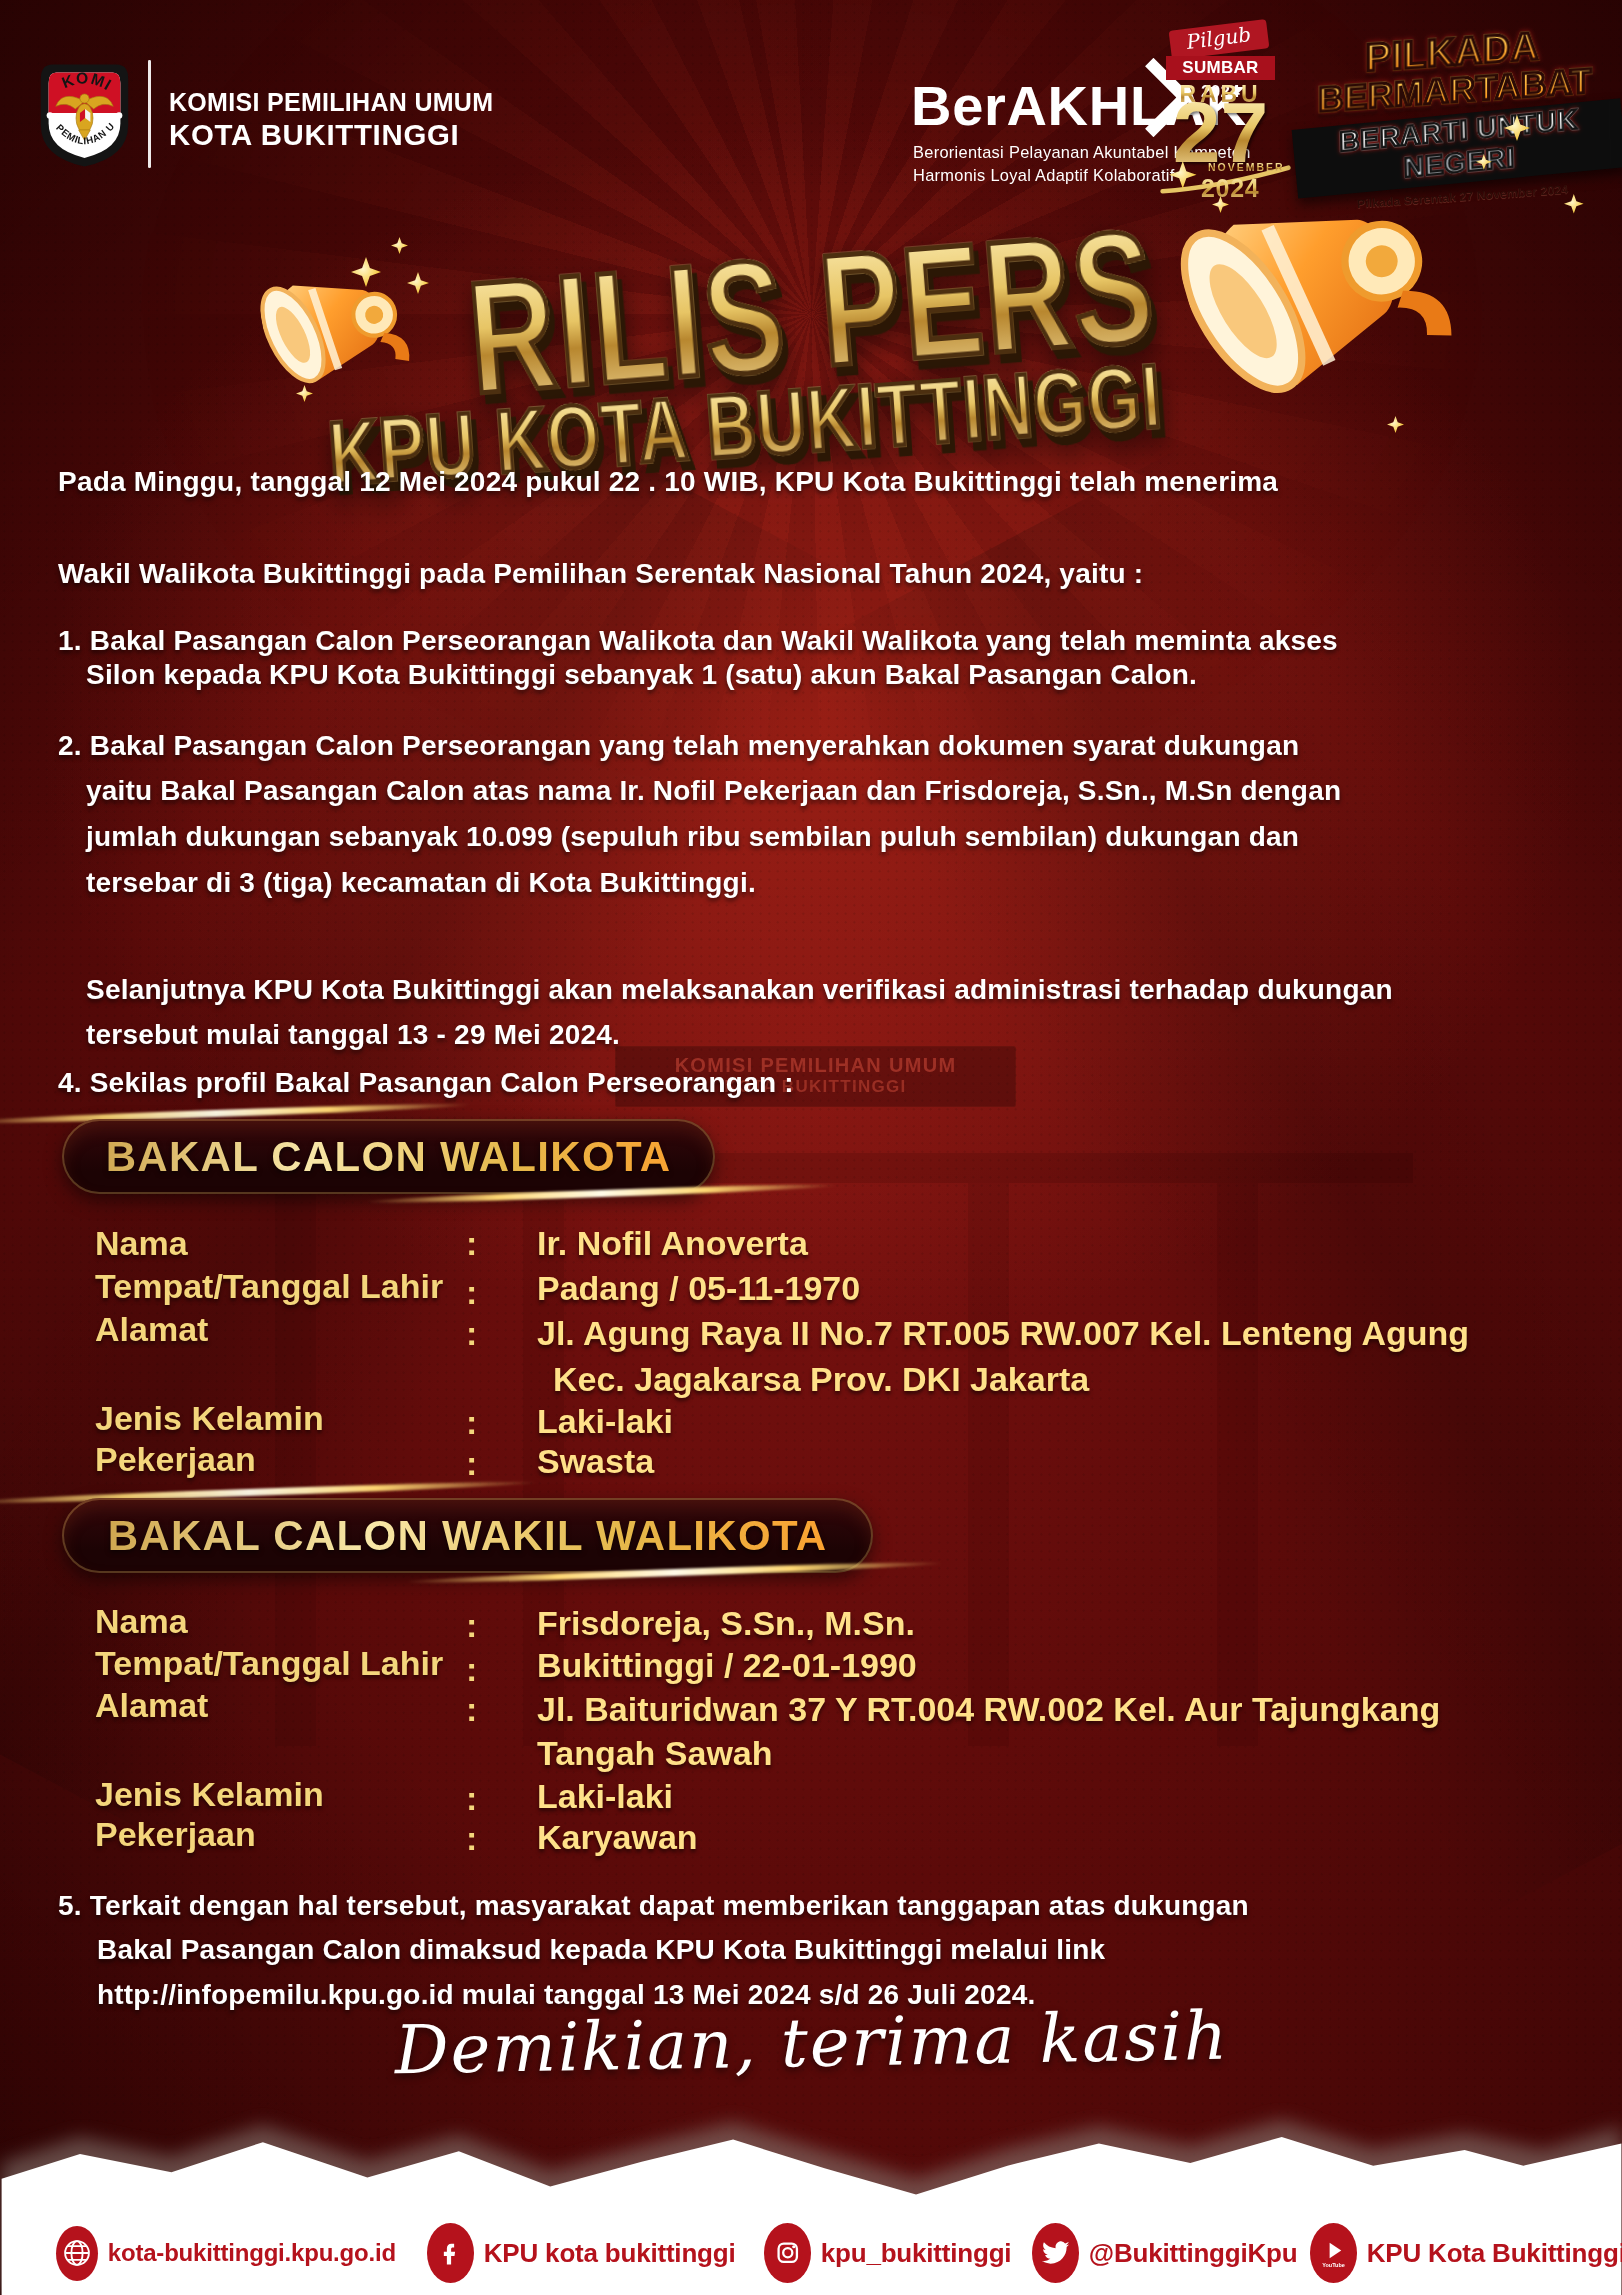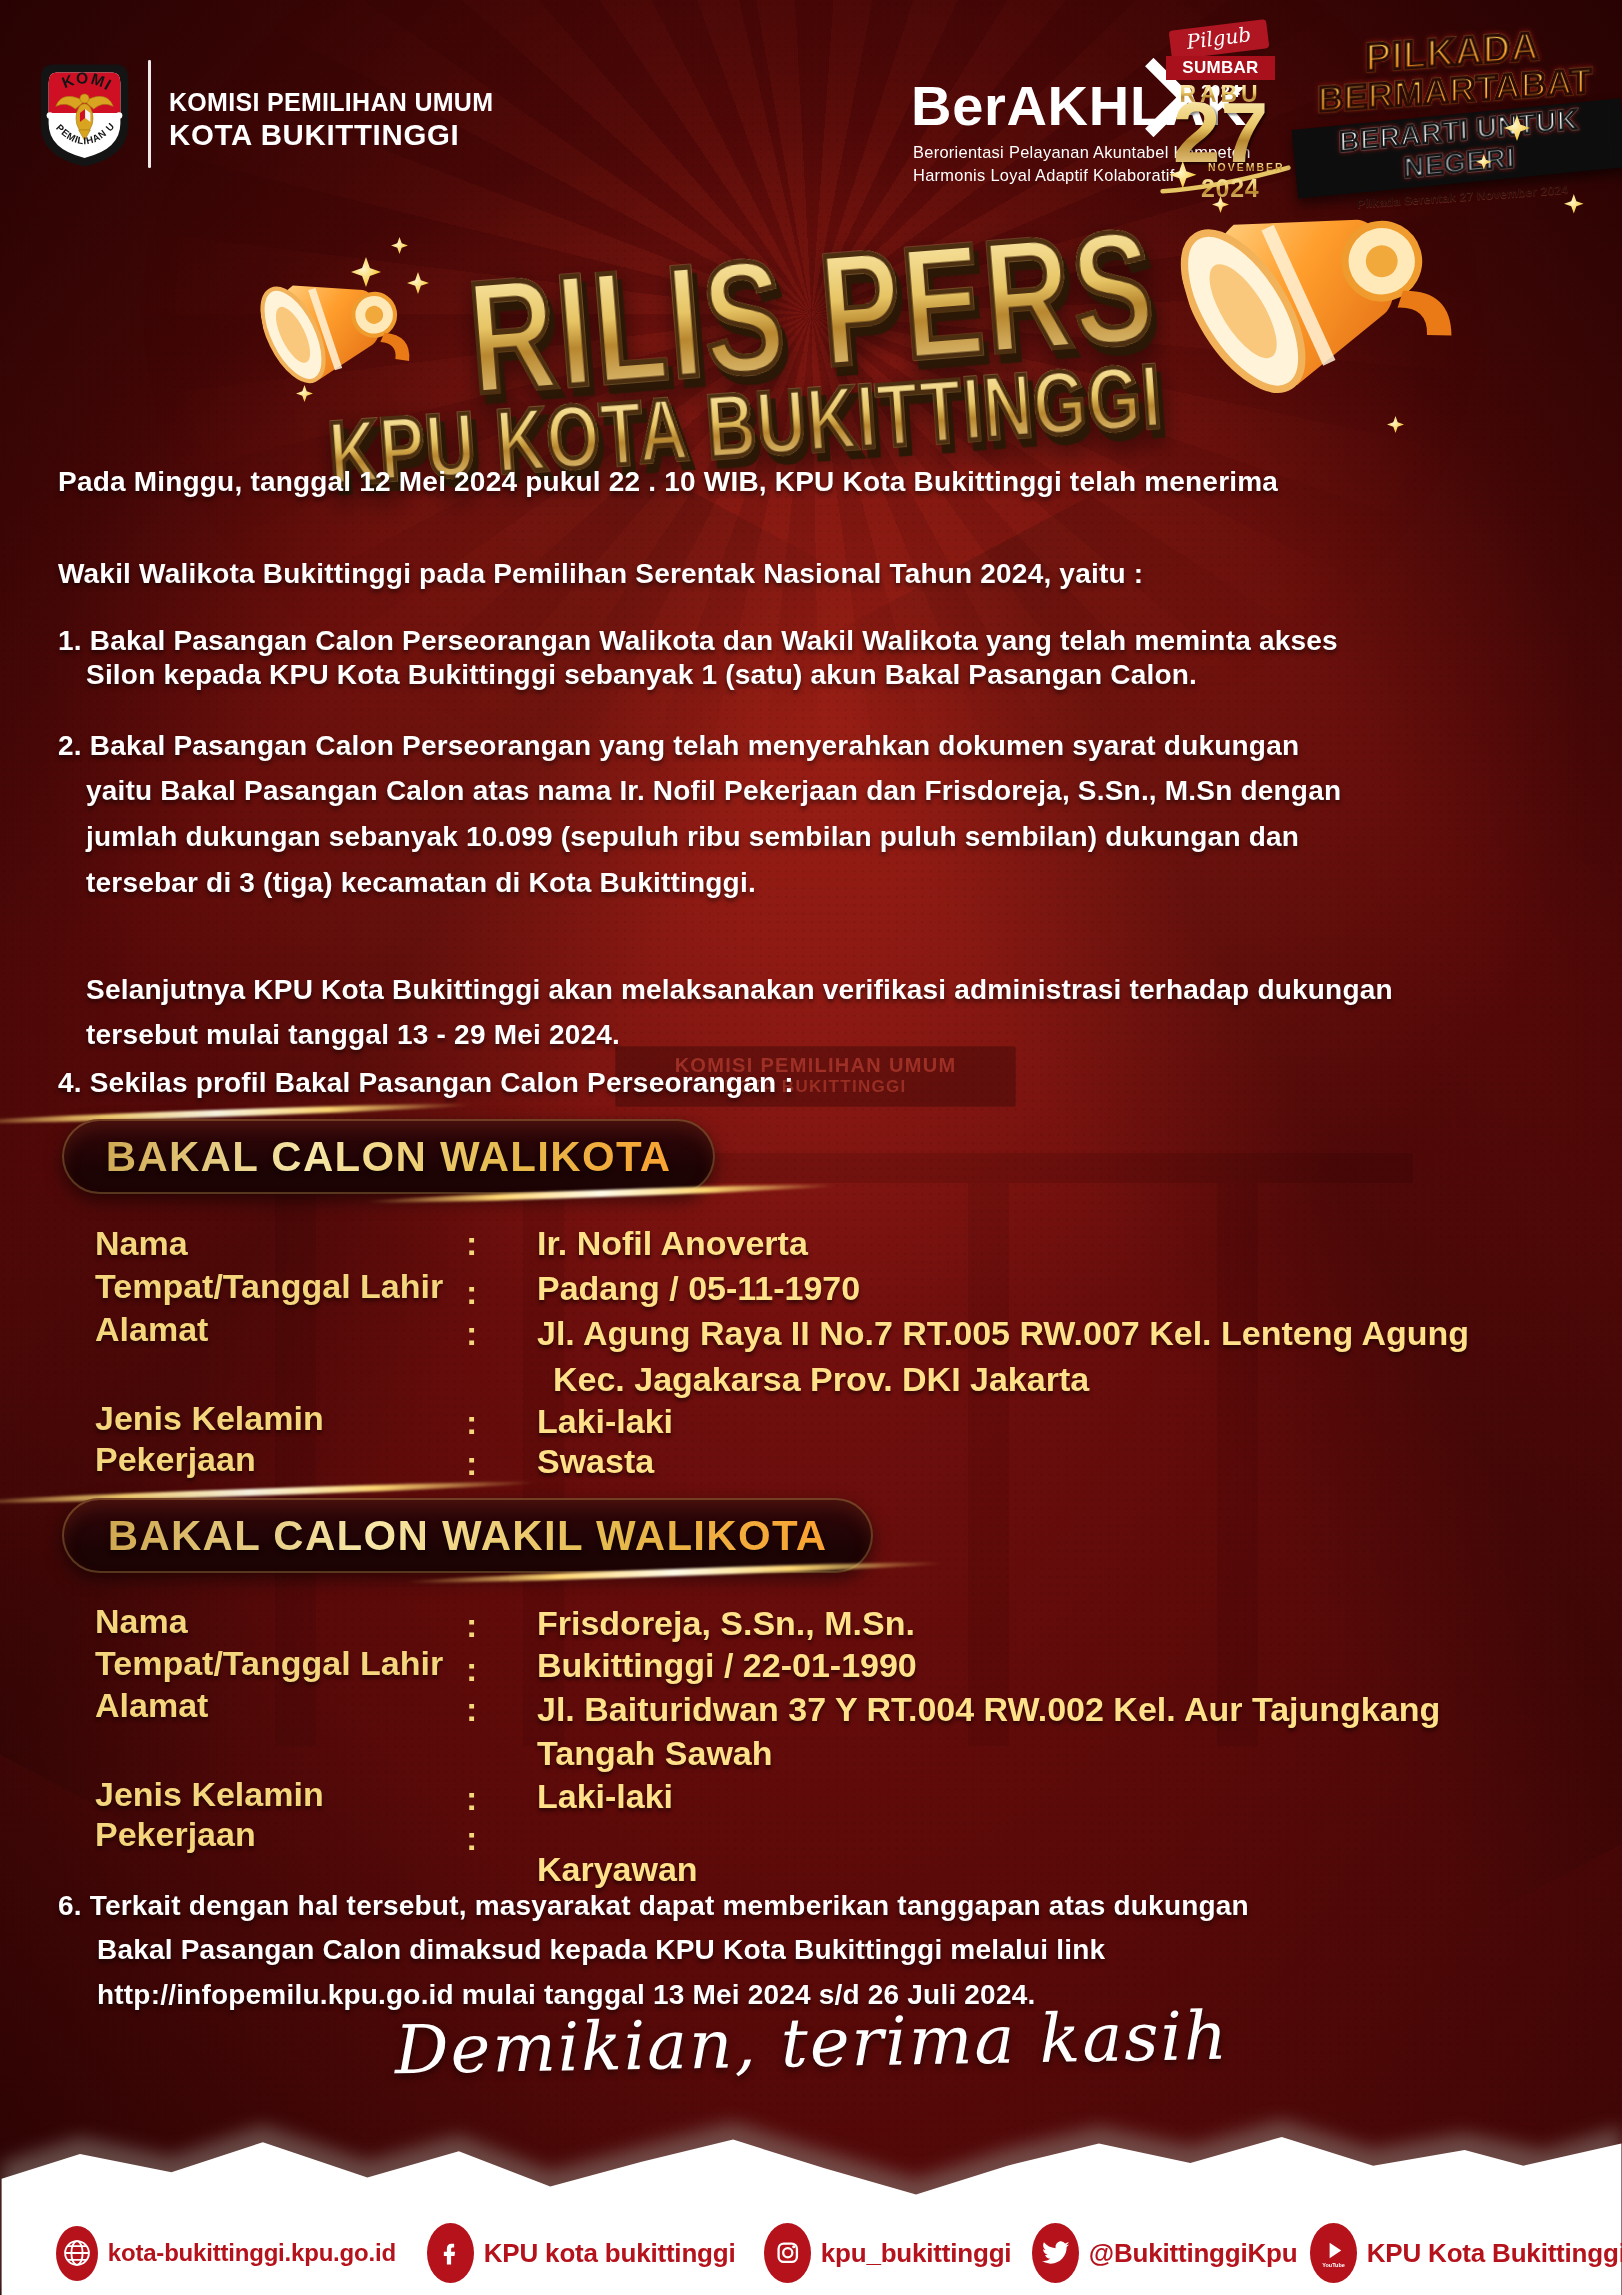--- a/index.html
+++ b/index.html
@@ -260,23 +260,23 @@
   <span class="col" style="left:466px;top:1690px;">:</span>
   <span class="val" style="left:537px;top:1690px;">Jl. Baituridwan 37 Y RT.004 RW.002 Kel. Aur Tajungkang</span>
   <span class="val" style="left:537px;top:1734px;">Tangah Sawah</span>
 
   <span class="lbl" style="left:95px;top:1775px;">Jenis Kelamin</span>
   <span class="col" style="left:466px;top:1779px;">:</span>
   <span class="val" style="left:537px;top:1777px;">Laki-laki</span>
 
   <span class="lbl" style="left:95px;top:1815px;">Pekerjaan</span>
   <span class="col" style="left:466px;top:1819px;">:</span>
-  <span class="val" style="left:537px;top:1818px;margin-top:32px;">Karyawan</span>
-
-  <div class="bl" style="left:58px;top:1890px;">6. Terkait dengan hal tersebut, masyarakat dapat memberikan tanggapan atas dukungan</div>
+  <span class="val" style="left:537px;top:1818px;">Karyawan</span>
+
+  <div class="bl" style="left:58px;top:1890px;">5. Terkait dengan hal tersebut, masyarakat dapat memberikan tanggapan atas dukungan</div>
   <div class="bl" style="left:97px;top:1934px;">Bakal Pasangan Calon dimaksud kepada KPU Kota Bukittinggi melalui link</div>
   <div class="bl" style="left:97px;top:1979px;">http://infopemilu.kpu.go.id mulai tanggal 13 Mei 2024 s/d 26 Juli 2024.</div>
 
   <div class="abs closing">Demikian, terima kasih</div>
 
   <svg class="abs" style="left:0;top:2086px;" width="1623" height="209" viewBox="0 0 2480 320">
     <defs>
         <filter id="smk" x="-10%" y="-60%" width="120%" height="220%">
           <feGaussianBlur stdDeviation="14"></feGaussianBlur>
         </filter>

